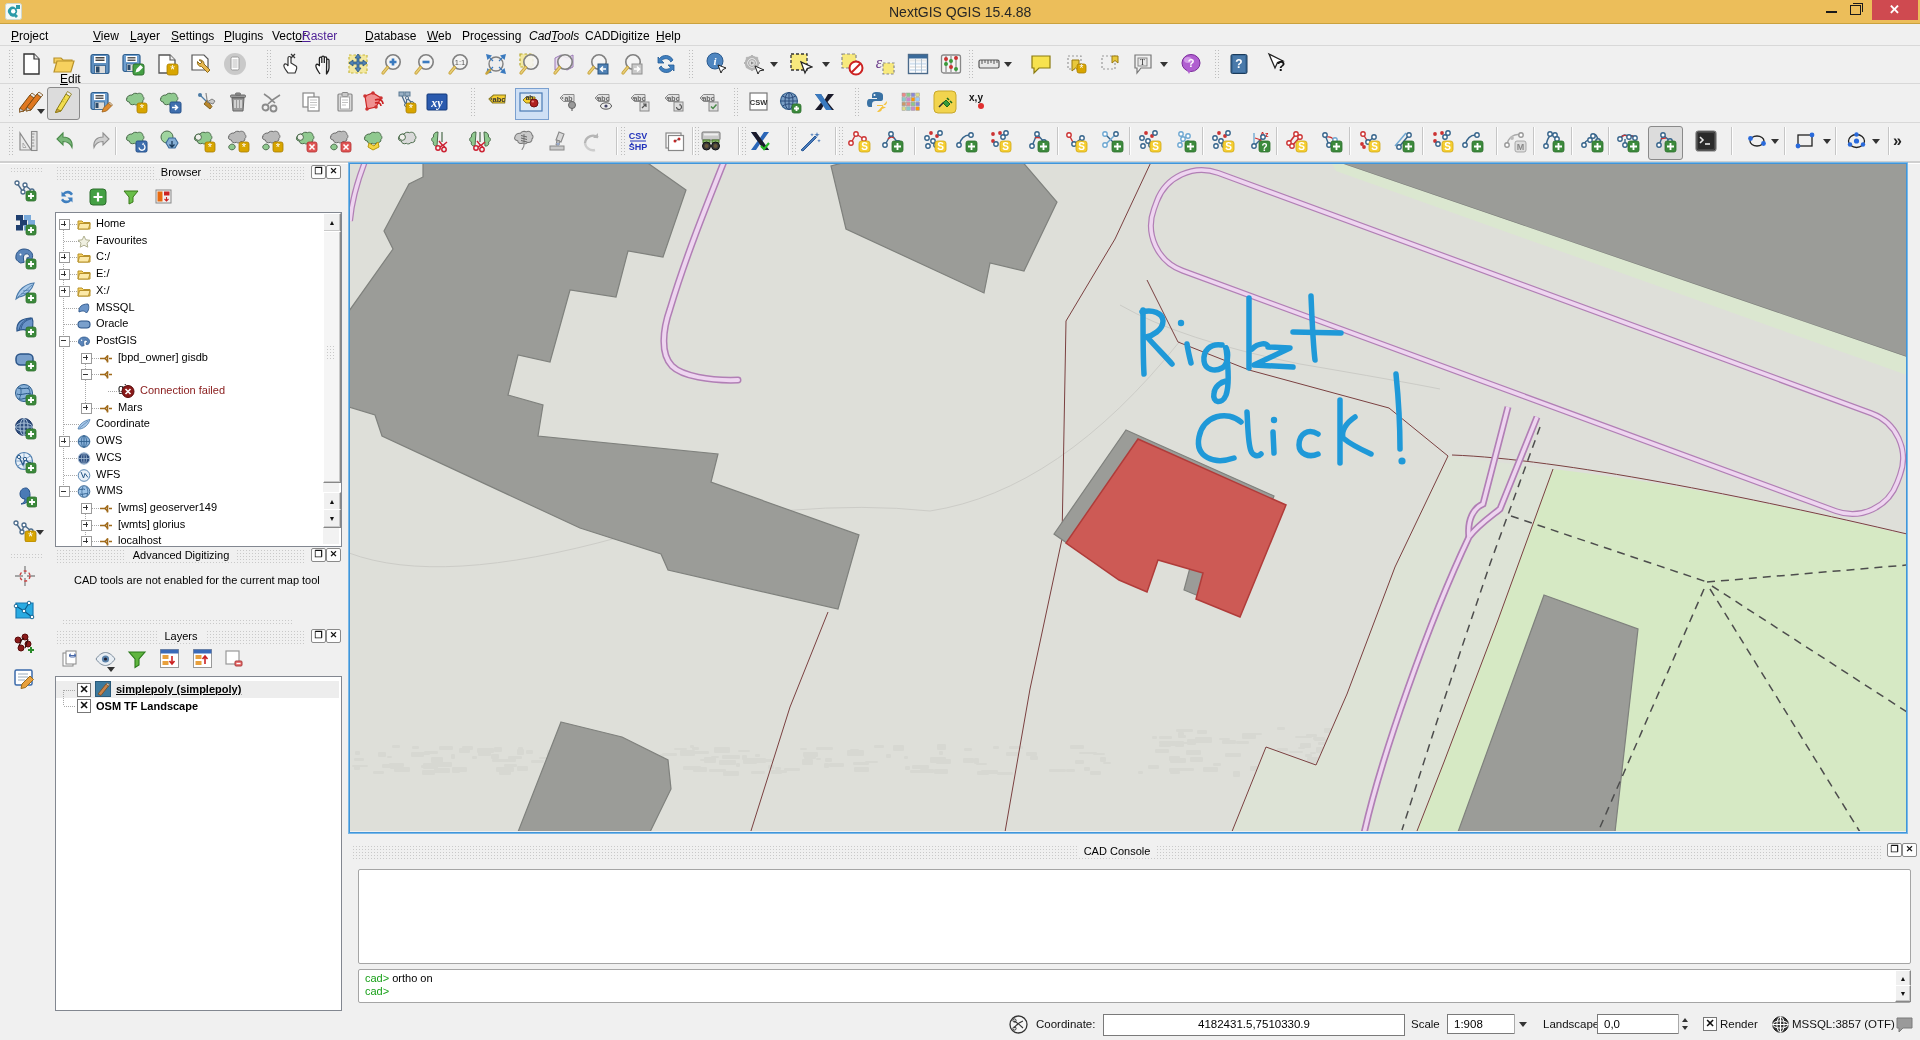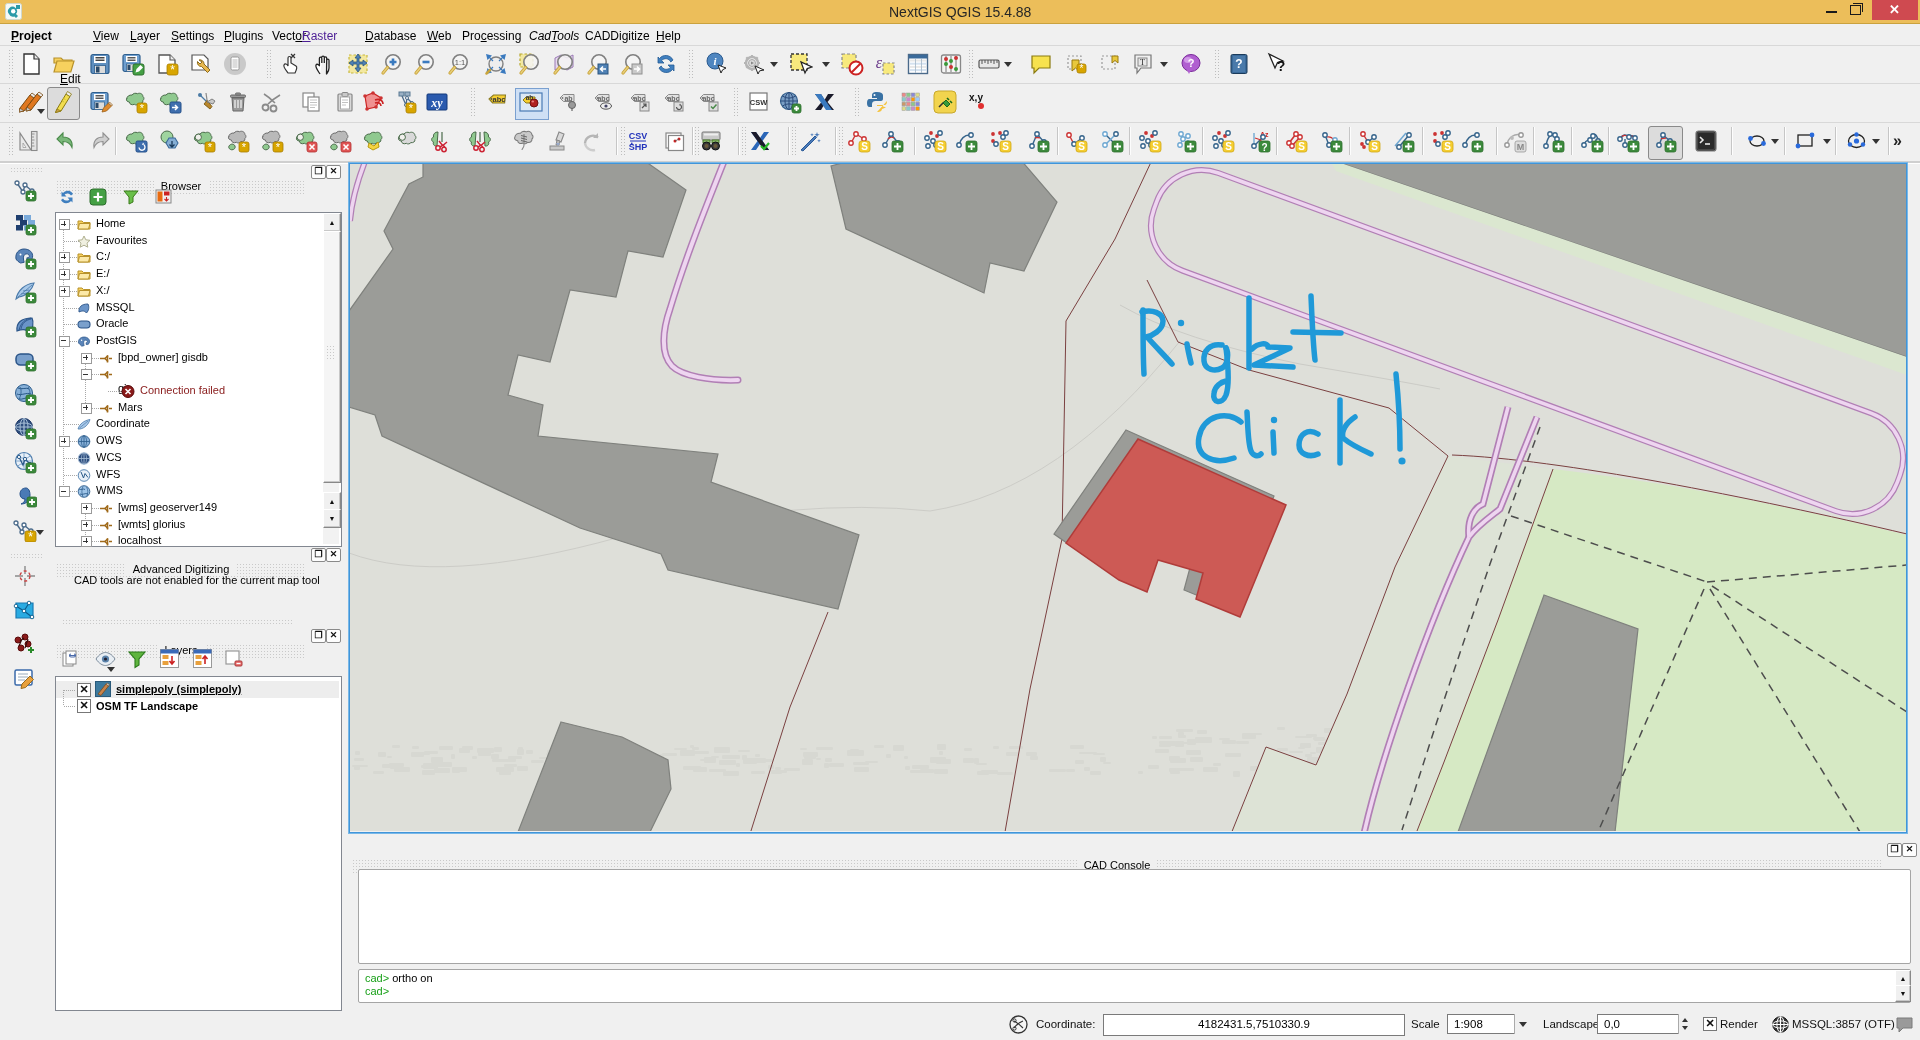--- a/index.html
+++ b/index.html
@@ -1,19 +1,19 @@
 <!DOCTYPE html>
 <html><head><meta charset="utf-8"><style>
 html,body{margin:0;padding:0;width:1920px;height:1040px;overflow:hidden;
  font-family:"Liberation Sans",sans-serif;background:#f0f0f0;}
 .a{position:absolute;}
 .dots{background-image:radial-gradient(circle,#c9c9c9 0.8px,rgba(0,0,0,0) 0.9px);background-size:3px 3px;}
 .vdots{background-image:radial-gradient(circle,#bdbdbd 0.8px,rgba(0,0,0,0) 0.9px);background-size:3px 3px;width:5px;}
 .sep{width:1px;background:#c6c6c6;border-right:1px solid #fdfdfd;}
-.ptitle{height:14px;font-size:11px;text-align:center;color:#000;margin-top:14px;}
+.ptitle{height:14px;font-size:11px;text-align:center;color:#000;}
 .ptitle span{background:#f0f0f0;padding:0 7px;position:relative;top:0px;}
 .pbtn{width:13px;height:12px;background:#fdfdfd;border:1px solid #8a8a8a;border-radius:2px;
  font-size:9px;line-height:11px;text-align:center;color:#111;font-weight:bold;}
 .exp{position:absolute;width:9px;height:9px;background:#fff;border:1px solid #9a9a9a;}
 .exp:before{content:"";position:absolute;left:1px;top:3.5px;width:5px;height:1px;background:#333;}
 .exp.plus:after{content:"";position:absolute;left:3.5px;top:1px;width:1px;height:5px;background:#333;}
 .cb{position:absolute;width:12px;height:12px;background:#fff;border:1px solid #777;
  font-size:11px;line-height:11px;text-align:center;font-weight:bold;color:#111;}
 </style></head><body>
 <div class="a" style="left:0;top:0;width:1920px;height:23px;background:#ecbe5a;border-bottom:1px solid #caa23e;"></div>
@@ -22,21 +22,21 @@
       <path d="M4 11a4.5 4.5 0 117 0l2 2-2 2-1.5-1.5A4.5 4.5 0 014 11z" fill="#2a9aa8"></path>
       <circle cx="8.2" cy="8.2" r="2.2" fill="#fff"></circle>
       <rect x="11" y="2" width="4" height="4" fill="#2a9aa8"></rect>
     </svg></div>
 <div class="a" style="left:889px;top:4px;font-size:14px;white-space:nowrap;color:#262626;">NextGIS QGIS 15.4.88</div>
 <div class="a" style="left:1826px;top:11px;width:11px;height:2px;background:#1a1a1a;"></div>
 <div class="a" style="left:1850px;top:5px;width:9px;height:8px;border:1.5px solid #1a1a1a;background:transparent;"></div>
 <div class="a" style="left:1853px;top:3px;width:9px;height:8px;border-top:1.5px solid #1a1a1a;border-right:1.5px solid #1a1a1a;"></div>
 <div class="a" style="left:1872px;top:0;width:46px;height:20px;background:#cf4a50;"></div>
 <div class="a" style="left:1889px;top:4px;width:12px;height:12px;color:#fff;font-size:13px;font-weight:bold;line-height:12px;">✕</div>
-<div class="a" style="left:11px;top:29px;font-size:12px;white-space:nowrap;color:#000;font-weight:bold;"><u>P</u>roject</div>
+<div class="a" style="left:11px;top:29px;font-size:12px;white-space:nowrap;color:#000;"><u>P</u>roject</div>
 <div class="a" style="left:60px;top:29px;font-size:12px;white-space:nowrap;color:#000;margin-top:43px;"><u>E</u>dit</div>
 <div class="a" style="left:93px;top:29px;font-size:12px;white-space:nowrap;color:#000;"><u>V</u>iew</div>
 <div class="a" style="left:130px;top:29px;font-size:12px;white-space:nowrap;color:#000;"><u>L</u>ayer</div>
 <div class="a" style="left:171px;top:29px;font-size:12px;white-space:nowrap;color:#000;"><u>S</u>ettings</div>
 <div class="a" style="left:224px;top:29px;font-size:12px;white-space:nowrap;color:#000;"><u>P</u>lugins</div>
 <div class="a" style="left:272px;top:29px;font-size:12px;white-space:nowrap;color:#000;">Vect<u>o</u>r</div>
 <div class="a" style="left:302px;top:29px;font-size:12px;white-space:nowrap;color:#4c1d95;"><u>R</u>aster</div>
 <div class="a" style="left:365px;top:29px;font-size:12px;white-space:nowrap;color:#000;"><u>D</u>atabase</div>
 <div class="a" style="left:427px;top:29px;font-size:12px;white-space:nowrap;color:#000;"><u>W</u>eb</div>
 <div class="a" style="left:462px;top:29px;font-size:12px;white-space:nowrap;color:#000;">Pro<u>c</u>essing</div>

